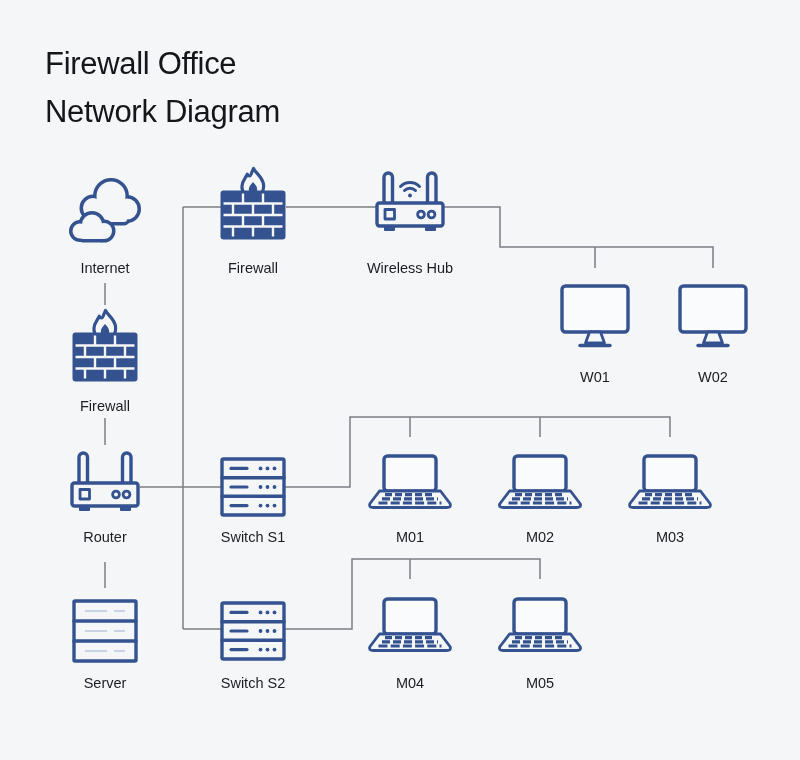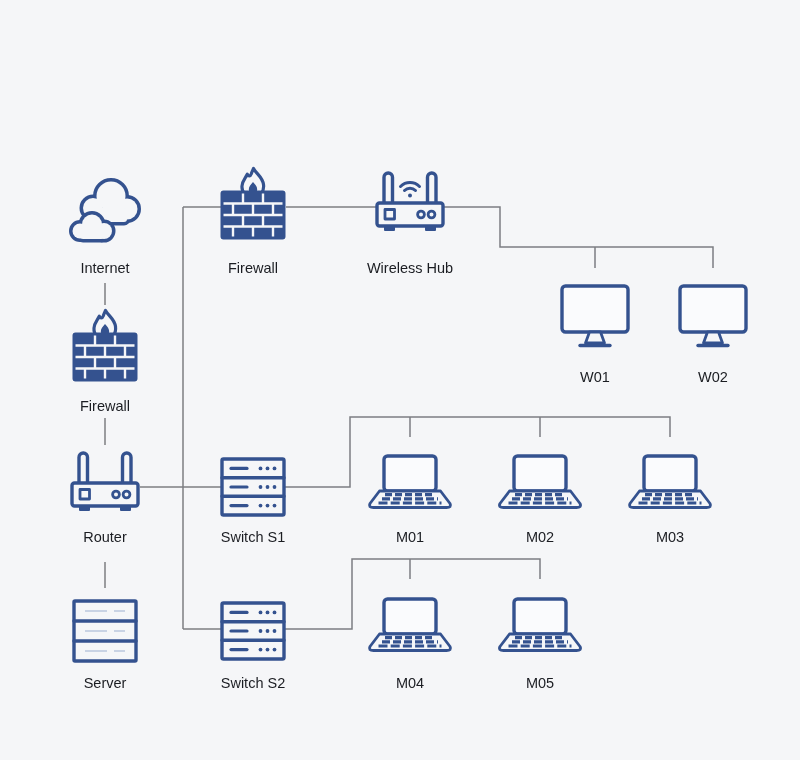--- a/index.html
+++ b/index.html
@@ -21,20 +21,24 @@
   .conn{stroke:var(--connector,#7c7e82);fill:none;stroke-width:1.5}
   .keys{stroke-linecap:butt}
   .cloudS{stroke:var(--icon-stroke,#34528f);fill:var(--background,#f5f6f8);
           stroke-width:7;stroke-linecap:round;stroke-linejoin:round}
 </style>
 </head>
 <body>
 
 <div class="page">
 
+  <div class="title">
+    <div>Firewall Office</div>
+    <div>Network Diagram</div>
+  </div>
 
   <svg width="800" height="760" viewBox="0 0 800 760">
     <defs>
       <g id="i-firewall">
         <path class="sbf" stroke-width="3.2" d="M 0.5 -46.5 C 3.5 -41, 9.5 -38, 10.5 -30.5 C 11.5 -22.5, 6.5 -17.5, 0 -17.5 C -6.5 -17.5, -11.5 -22, -11 -29 C -10.6 -34.5, -7.5 -37, -5.7 -40.8 C -4.6 -38.6, -2.8 -38.2, -1.8 -41 C -1.2 -43, -0.3 -44.8, 0.5 -46.5 Z"></path>
         <path class="fb2" d="M 0 -33 C 2.6 -30.2, 4.2 -28, 4.2 -25.5 C 4.2 -22.8, 2.2 -21.2, 0 -21.2 C -2.2 -21.2, -4.2 -22.8, -4.2 -25.5 C -4.2 -28.4, -2.4 -30.2, 0 -33 Z"></path>
         <rect class="fb2" x="-31" y="-23" width="62" height="46" rx="1.5"></rect>
         <path class="mortar" d="M-31 -11.5 H31 M-31 0 H31 M-31 11.5 H31"></path>
         <path class="mortar" d="M-10 -23 V-11.5 M10 -23 V-11.5 M-20 -11.5 V0 M0 -11.5 V0 M20 -11.5 V0 M-10 0 V11.5 M10 0 V11.5 M-20 11.5 V23 M0 11.5 V23 M20 11.5 V23"></path>
         <rect class="sb" stroke-width="3" x="-31" y="-23" width="62" height="46" rx="1.5"></rect>

